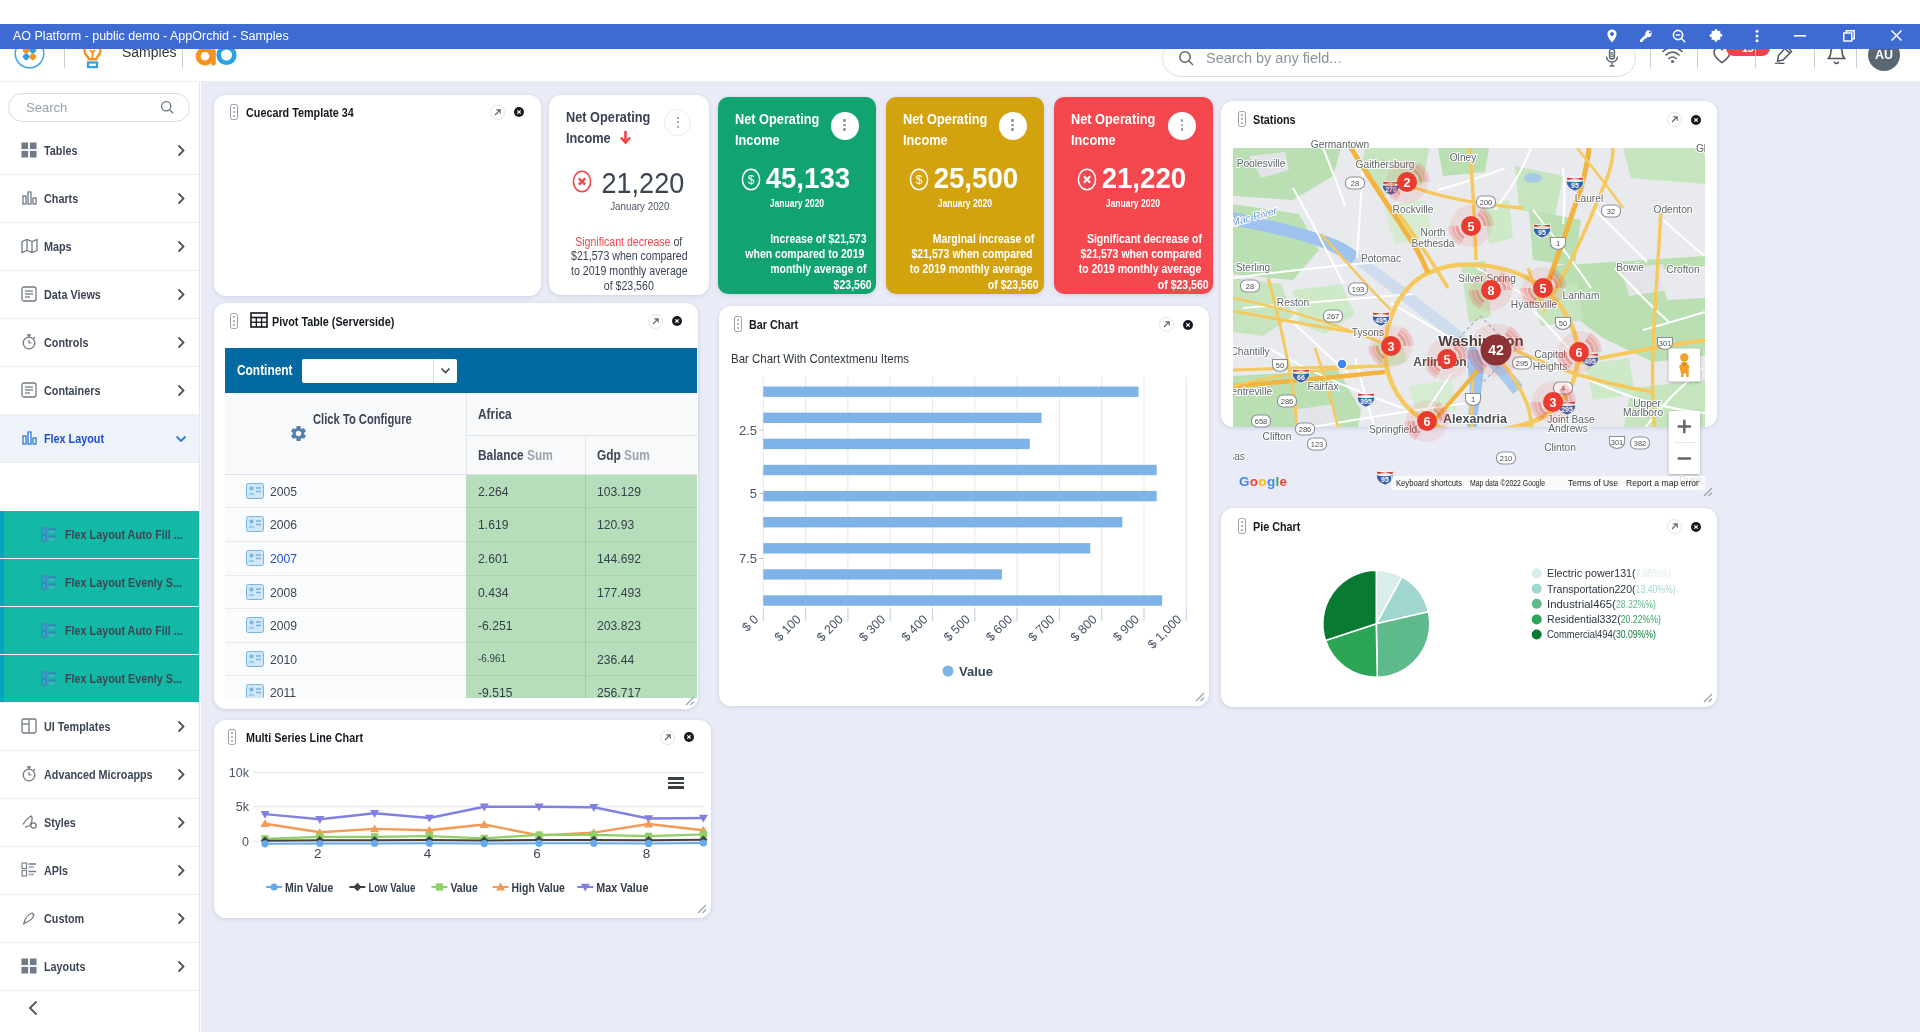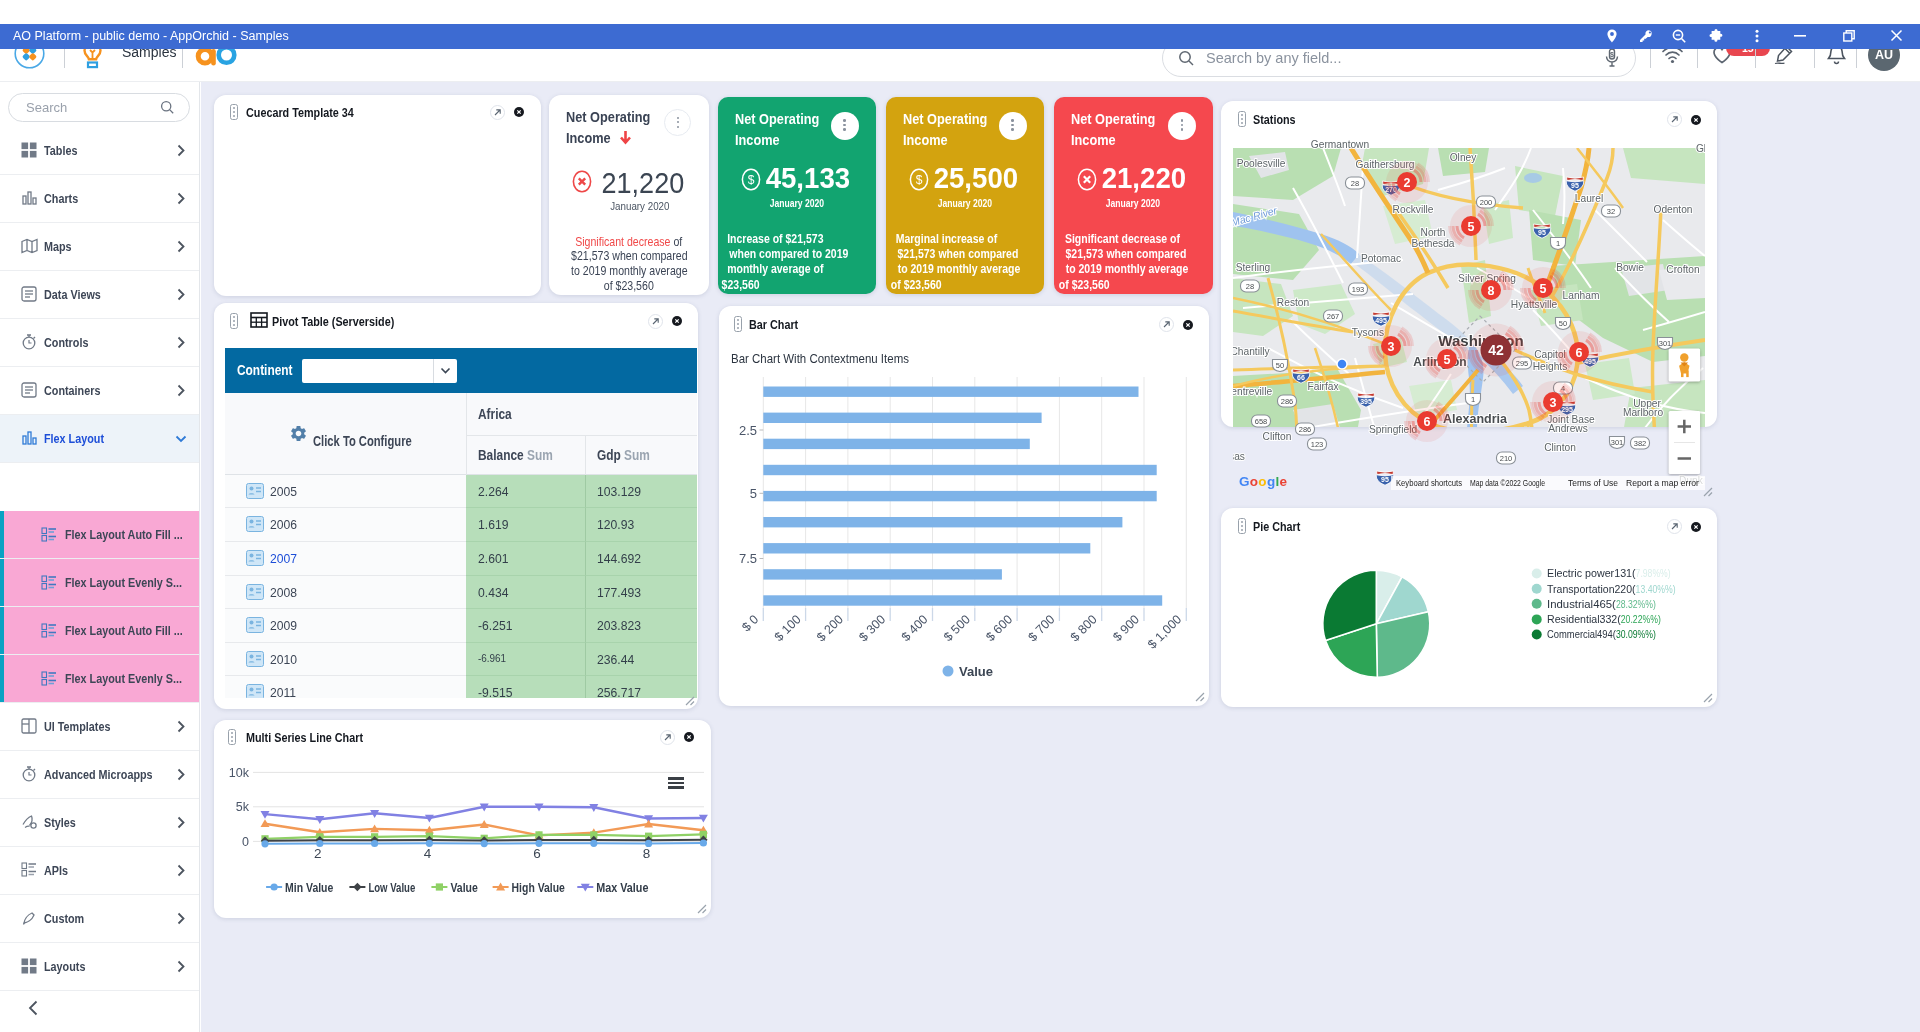--- a/index.html
+++ b/index.html
@@ -13,39 +13,39 @@
 #navbar { position:absolute; left:0; top:25px; width:1920px; height:57px; background:#fff; border-bottom:1px solid #eceef1; z-index:40; }
 .nvdiv { position:absolute; top:14px; width:1px; height:29px; background:#ccd0d6; }
 #searchpill { position:absolute; left:1162px; top:14px; width:474px; height:38px; border:1px solid #dadde2; border-radius:19px; }
 #searchpill .ph { position:absolute; left:43px; top:10px; font-size:14.5px; color:#8a929e; }
 #sidebar { position:absolute; left:0; top:82px; width:200px; height:950px; background:#fff; border-right:1px solid #e3e6ea; z-index:30; }
 #sb-search { position:absolute; left:8px; top:11px; width:182px; height:29px; border:1px solid #d8dce1; border-radius:15px; }
 #sb-search .ph { position:absolute; left:17px; top:6px; font-size:13px; color:#9aa1ac; }
 .sbitem { position:absolute; left:0; width:199px; height:48px; border-bottom:1px solid #eceef1; background:#fff; }
 .sbitem .txt { position:absolute; left:44px; top:16px; font-size:13.5px; font-weight:bold; color:#3d4656; }
 .sbitem .ic { position:absolute; left:21px; top:15px; }
-.sbsub { position:absolute; left:0; width:199px; height:48px; border-bottom:1px solid #eceef1; background:#f9a8d4; }
+.sbsub { position:absolute; left:0; width:199px; height:48px; border-bottom:1px solid #eceef1; background:#14b8a6; }
 .sbsub .bar { position:absolute; left:0; top:0; width:4px; height:47px; background:#0aa2c3; }
 .sbsub .ic { position:absolute; left:41px; top:16px; }
 .sbsub .txt { position:absolute; left:65px; top:16px; font-size:13.5px; font-weight:bold; color:#2e7ad6; }
 #main { position:absolute; left:201px; top:82px; width:1719px; height:950px; background:#e9ebf6; z-index:10; }
 .card { position:absolute; background:#fff; border-radius:12px; box-shadow:0 1px 4px rgba(80,90,130,0.18); z-index:15; }
 .chdr-title { position:absolute; font-size:13.5px; font-weight:bold; color:#14181f; }
 .grip { position:absolute; width:8px; height:16px; border:1.5px solid #98a1ab; border-radius:2.5px; }
 .grip i { position:absolute; left:1.6px; width:2px; height:2px; background:#98a1ab; border-radius:50%; }
 .xbtn { position:absolute; width:10px; height:10px; }
 .expbtn { position:absolute; width:15px; height:15px; }
 .noic { position:absolute; border-radius:10px; color:#fff; z-index:15; box-shadow:0 1px 4px rgba(80,90,130,0.18); }
 .noic .t { position:absolute; left:17px; top:11px; font-size:15px; font-weight:bold; line-height:21.2px; }
 .noic .dots { position:absolute; right:17px; top:15px; width:28px; height:28px; background:#fff; border-radius:50%; }
 .noic .dots i { position:absolute; left:12.5px; width:2.6px; height:2.6px; background:#8a929e; border-radius:50%; }
 .noic .num { position:absolute; top:64px; left:22px; right:0; text-align:center; font-size:30px; font-weight:bold; }
 .noic .ico { position:absolute; left:22px; top:69px; }
 .noic .date { position:absolute; top:100px; left:0; width:100%; text-align:center; font-size:11px; font-weight:bold; }
-.noic .desc { position:absolute; top:134.5px; left:0; width:100%; text-align:left; font-size:12.5px; font-weight:bold; line-height:15.4px; }
+.noic .desc { position:absolute; top:134.5px; left:0; width:100%; text-align:right; font-size:12.5px; font-weight:bold; line-height:15.4px; }
 .noic .desc span { display:inline-block; transform:scaleX(.84); white-space:nowrap; }
 .noic .date span { display:inline-block; transform:scaleX(.78); white-space:nowrap; }
 .noic .num span { display:inline-block; transform:scaleX(.92); white-space:nowrap; }
 </style>
 </head>
 <body>
 <div id="titlebar">
   <span class="tb-text">AO Platform - public demo - AppOrchid - Samples</span>
   <svg class="tbi" style="left:1604px" width="16" height="16" viewBox="0 0 16 16">
       <path d="M8 1.5a4.6 4.6 0 0 0-4.6 4.6C3.4 9.5 8 14.5 8 14.5s4.6-5 4.6-8.4A4.6 4.6 0 0 0 8 1.5zm0 6.4a1.9 1.9 0 1 1 0-3.8 1.9 1.9 0 0 1 0 3.8z" fill="#fff"></path>
@@ -458,21 +458,21 @@
     </div>
   </div>
 
   <div style="position:absolute;left:11px;top:90.5px;width:472px;height:81.8px;background:#f8f9fb;border-bottom:1px solid #dfe3e7">
     <div style="position:absolute;left:241px;top:0;width:1px;height:81.8px;background:#e3e6e9"></div>
     <div style="position:absolute;left:360px;top:41.6px;width:1px;height:40.2px;background:#e3e6e9"></div>
     <div style="position:absolute;left:241px;top:41.6px;width:231px;height:1px;background:#e3e6e9"></div>
     <svg style="position:absolute;left:64px;top:31px" width="19" height="19" viewBox="0 0 24 24">
         <path d="M19.14 12.94c.04-.3.06-.61.06-.94 0-.32-.02-.64-.07-.94l2.03-1.58c.18-.14.23-.41.12-.61l-1.92-3.32c-.12-.22-.37-.29-.59-.22l-2.39.96c-.5-.38-1.03-.7-1.62-.94l-.36-2.54c-.04-.24-.24-.41-.48-.41h-3.84c-.24 0-.43.17-.47.41l-.36 2.54c-.59.24-1.13.57-1.62.94l-2.39-.96c-.22-.08-.47 0-.59.22L2.74 8.87c-.12.21-.08.47.12.61l2.03 1.58c-.05.3-.09.63-.09.94s.02.64.07.94l-2.03 1.58c-.18.14-.23.41-.12.61l1.92 3.32c.12.22.37.29.59.22l2.39-.96c.5.38 1.03.7 1.62.94l.36 2.54c.05.24.24.41.48.41h3.84c.24 0 .44-.17.47-.41l.36-2.54c.59-.24 1.13-.56 1.62-.94l2.39.96c.22.08.47 0 .59-.22l1.92-3.32c.12-.22.07-.47-.12-.61l-2.01-1.58zM12 15.6c-1.98 0-3.6-1.62-3.6-3.6s1.62-3.6 3.6-3.6 3.6 1.62 3.6 3.6-1.62 3.6-3.6 3.6z" fill="#527fa9"></path>
       </svg>
-    <span style="position:absolute;left:88px;top:40px;font-size:14px;font-weight:bold;color:#3d4656"><span class="cx80">Click To Configure</span></span>
+    <span style="position:absolute;left:88px;top:18px;font-size:14px;font-weight:bold;color:#3d4656"><span class="cx80">Click To Configure</span></span>
     <span style="position:absolute;left:253px;top:13px;font-size:14px;font-weight:bold;color:#3d4656"><span class="cx85">Africa</span></span>
     <span style="position:absolute;left:253px;top:54px;font-size:14px;font-weight:bold;color:#3d4656"><span class="cx85">Balance <span style="color:#9aa4b0">Sum</span></span></span>
     <span style="position:absolute;left:372px;top:54px;font-size:14px;font-weight:bold;color:#3d4656"><span class="cx85">Gdp <span style="color:#9aa4b0">Sum</span></span></span>
   </div>
 
   <div style="position:absolute;left:11px;top:172.3px;width:472px;height:223px;overflow:hidden;font-size:13.5px">
     <div style="position:absolute;left:0;top:0;width:241px;height:223px;background:#fafbfc"></div>
     <div style="position:absolute;left:241px;top:0;width:231px;height:223px;background:#b7deba"></div>
     <div style="position:absolute;left:360px;top:0;width:1px;height:223px;background:#9fcaa3"></div>
   </div>

